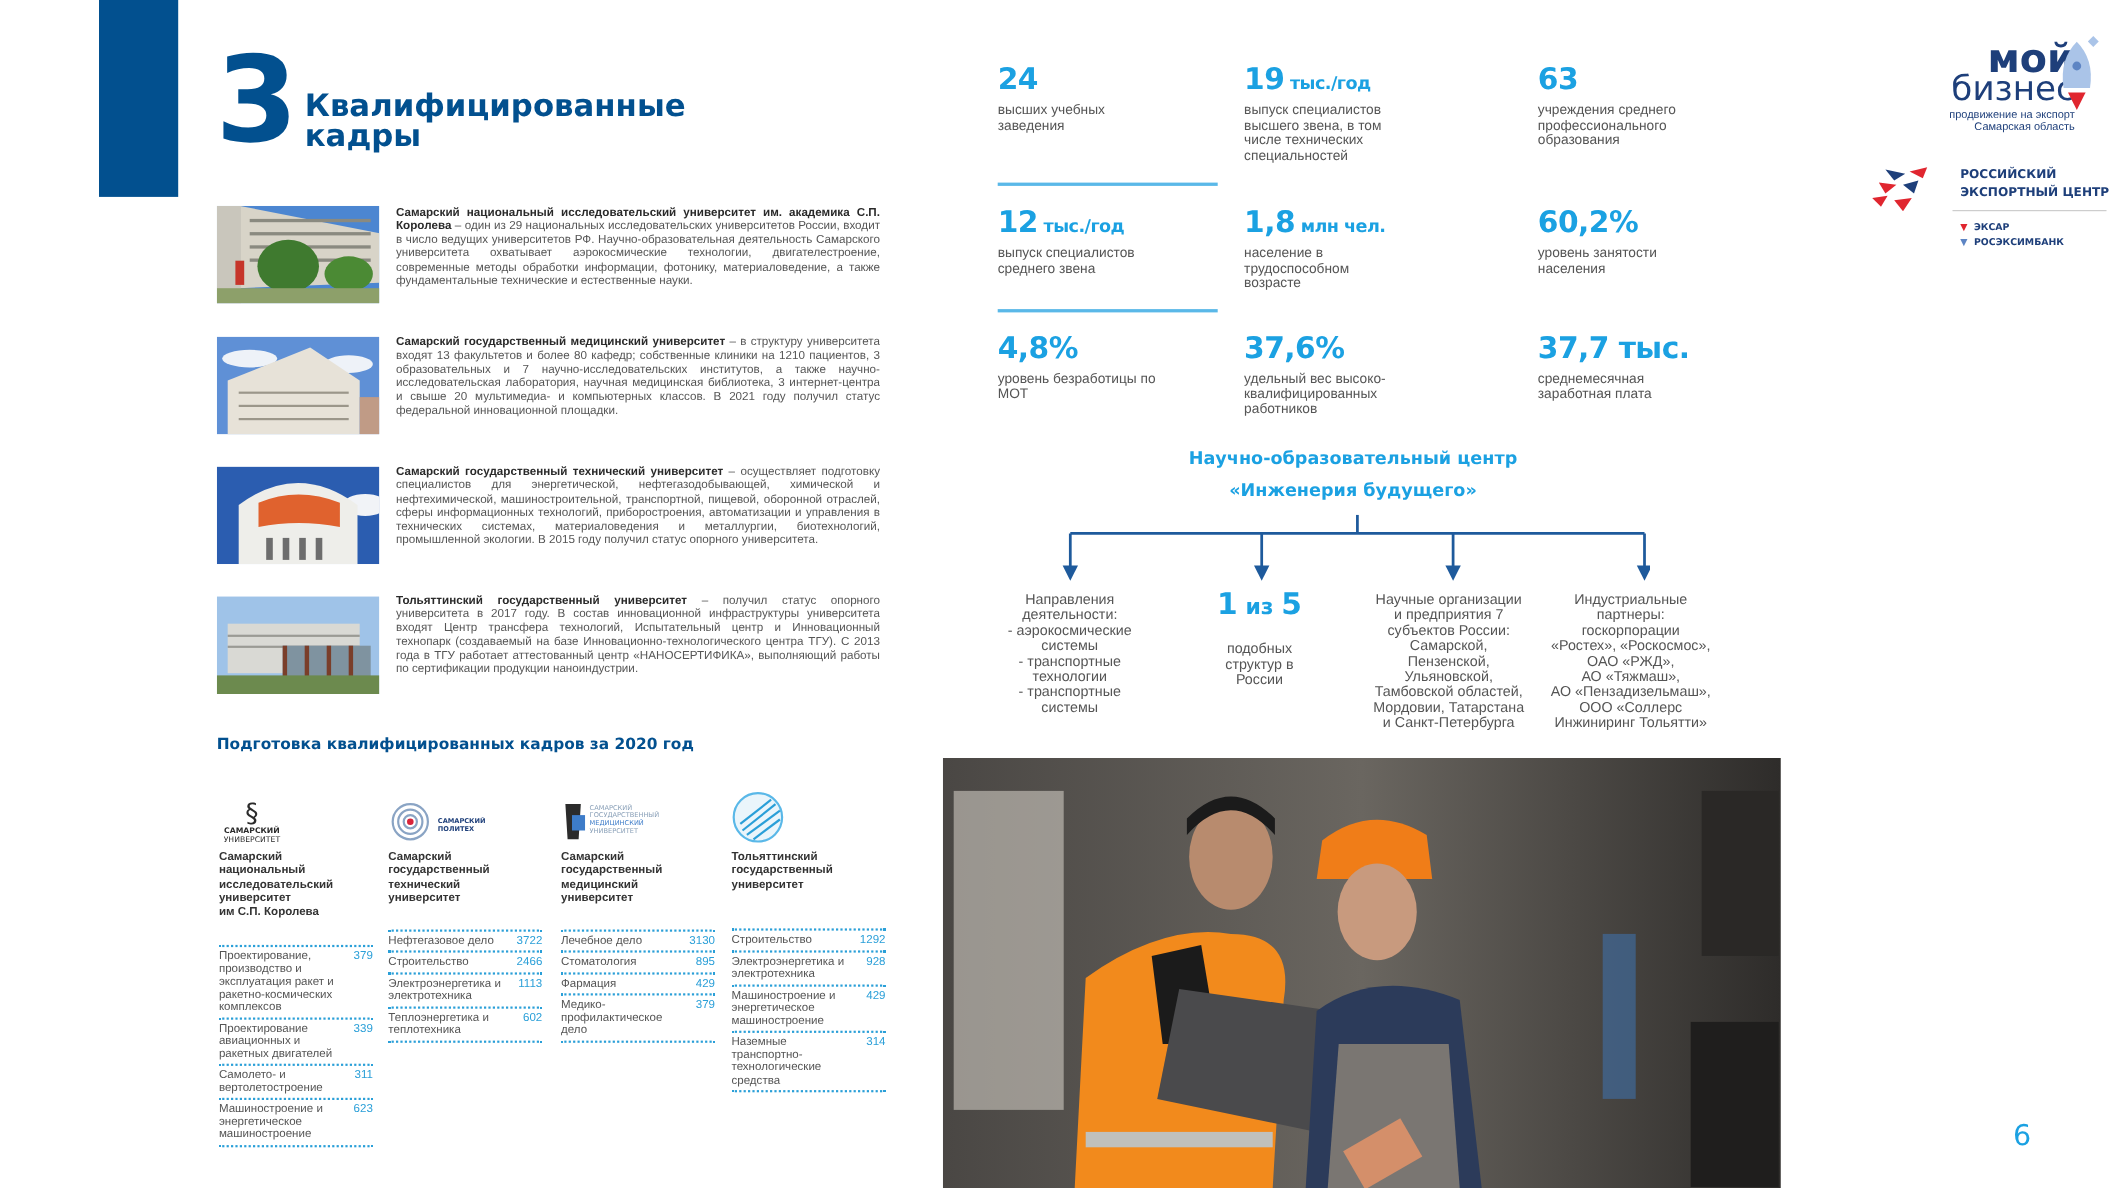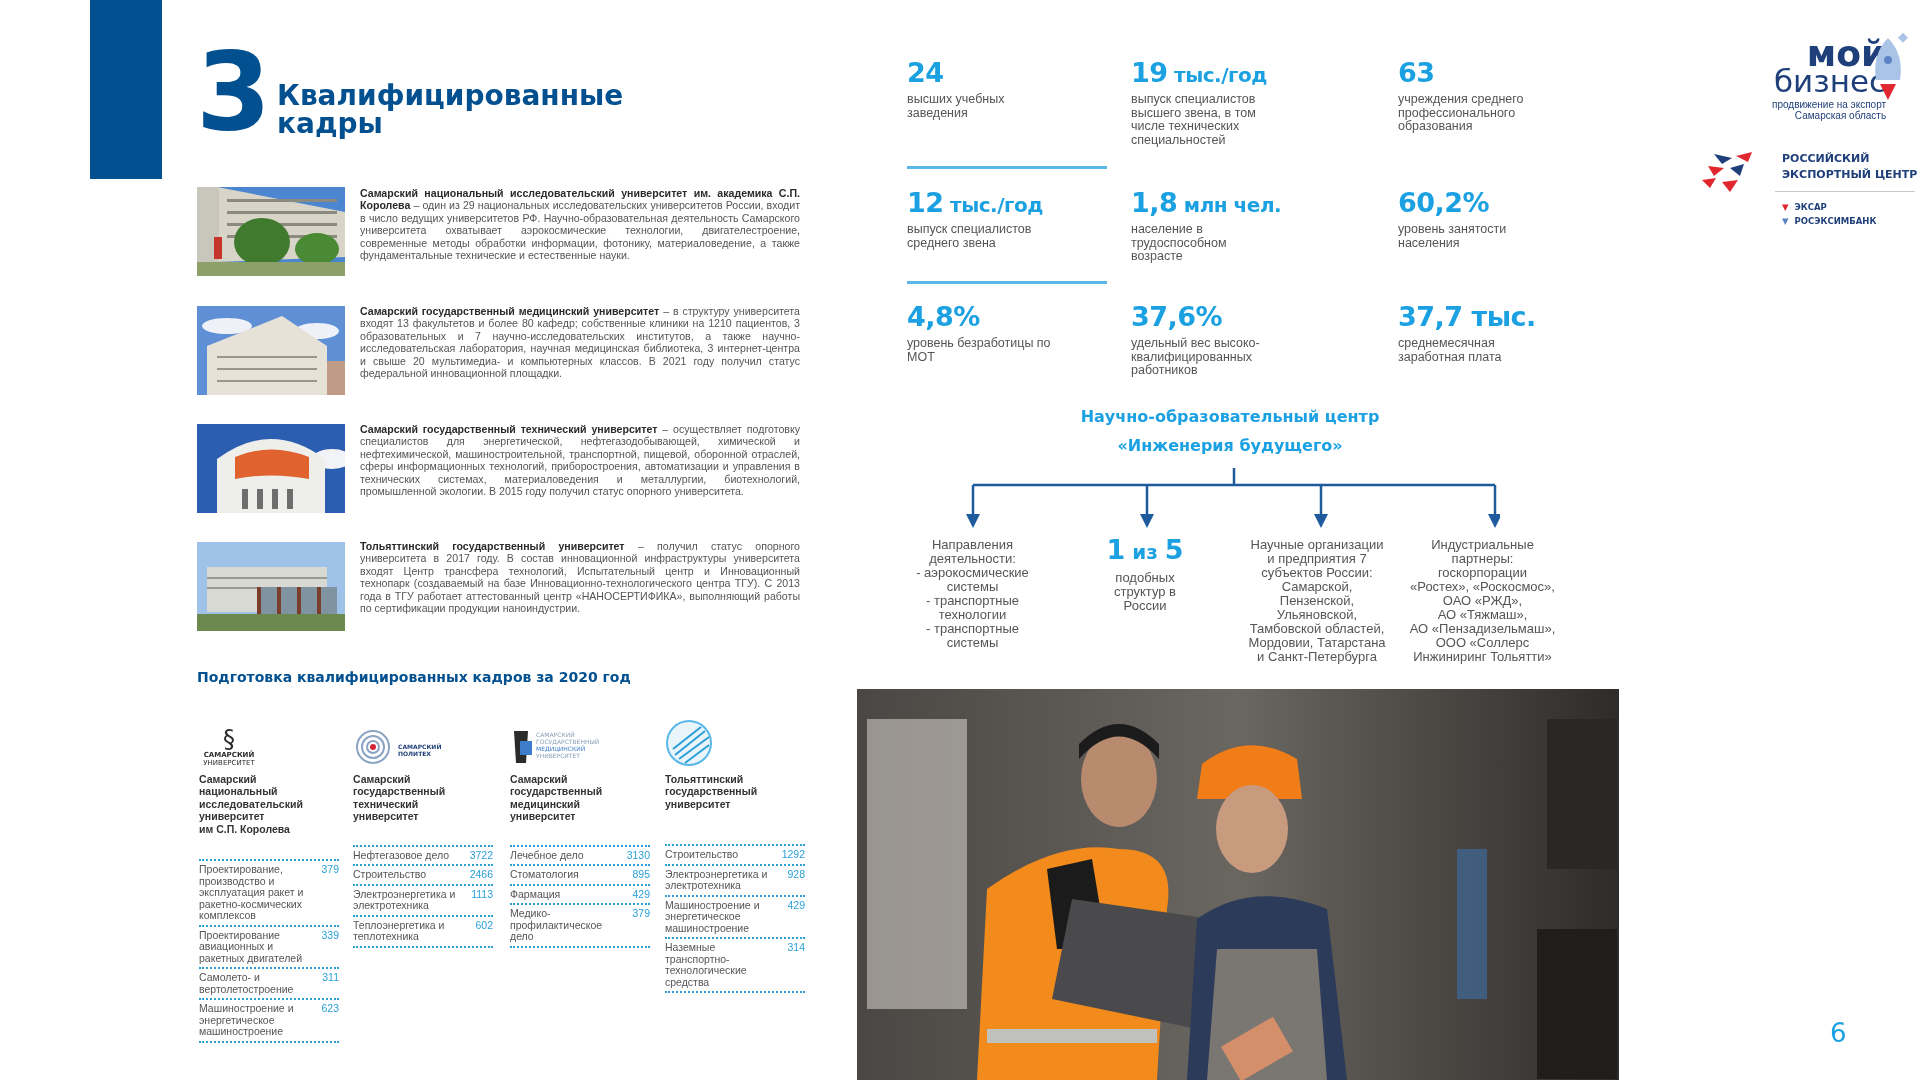--- a/index.html
+++ b/index.html
@@ -28,21 +28,21 @@
   .uni-logo { height: 55px; display:flex; align-items:flex-end; }
   .uni-col-name { font-family: "Liberation Sans", sans-serif; font-weight: bold; font-size: 10.5px; line-height: 12.4px; color: #333; margin-top: 6px; }
   .prog-list { margin-top: 24px; border-top: 2px dotted #2a9fd8; }
   .prog-row { display:flex; justify-content: space-between; padding: 3px 0 3px 0; border-bottom: 2px dotted #2a9fd8;
     font-family: "Liberation Sans", sans-serif; font-size: 10.5px; line-height: 11.5px; color: #555; }
   .prog-row .pname { width: 106px; }
   .prog-row .pval { color: #2a9fd8; text-align: right; }
 
   .stat { width: 210px; }
   .stat-value { font-family: "DejaVu Sans", sans-serif; font-weight: bold; font-size: 27px; line-height: 30px; color: #1ba1e2; white-space: nowrap; letter-spacing: -0.5px; }
-  .stat-value .unit { font-size: 20px; text-align: right; }
+  .stat-value .unit { font-size: 16px; text-align: right; }
   .stat-label { font-family: "Liberation Sans", sans-serif; font-size: 12.5px; line-height: 13.5px; color: #555; margin-top: 3px; }
   .stat-line { height: 3px; background: #5ab8e8; }
 
   .center-title { left: 960px; top: 402px; width: 540px; text-align: center; font-family: "DejaVu Sans", sans-serif;
     font-weight: bold; font-size: 16px; line-height: 29px; color: #1ba1e2; }
 
   .branch { text-align: center; font-family: "Liberation Sans", sans-serif; font-size: 13px; line-height: 14px; color: #555; }
   .branch-big { font-family: "DejaVu Sans", sans-serif; font-weight: bold; font-size: 27px; line-height: 30px; color: #1ba1e2; }
   .branch-big .unit { font-size: 20px; }
 
@@ -364,21 +364,21 @@
     <div>деятельности:</div>
     <div>- аэрокосмические</div>
     <div>системы</div>
     <div>- транспортные</div>
     <div>технологии</div>
     <div>- транспортные</div>
     <div>системы</div>
 </div>
 <div class="abs branch" style="left:1090px; top:535px; width:110px">
   <div class="branch-big"><span>1</span><span class="unit"> из </span><span>5</span></div>
-  <div style="margin-top:4px">подобных</div>
+  <div style="margin-top:17px">подобных</div>
     <div>структур в</div>
     <div>России</div>
 </div>
 <div class="abs branch" style="left:1237px; top:538px; width:160px">
   <div>Научные организации</div>
     <div>и предприятия 7</div>
     <div>субъектов России:</div>
     <div>Самарской,</div>
     <div>Пензенской,</div>
     <div>Ульяновской,</div>

